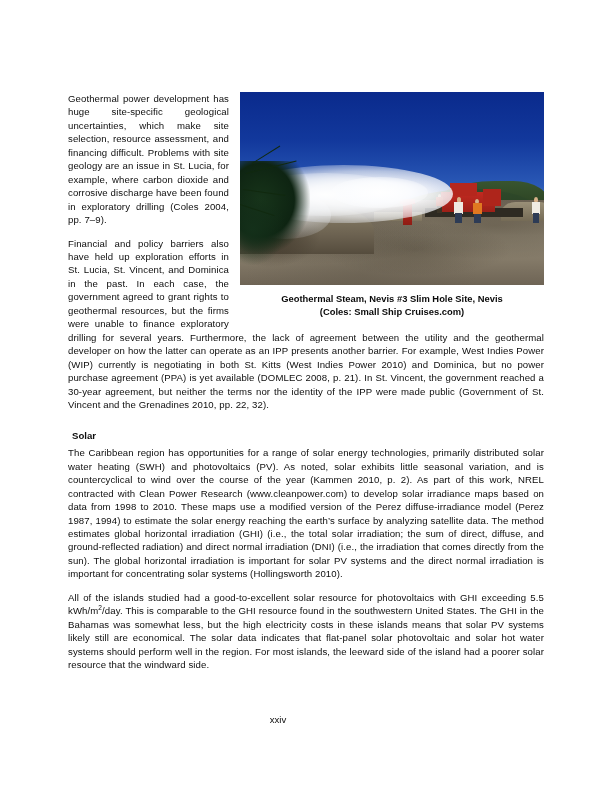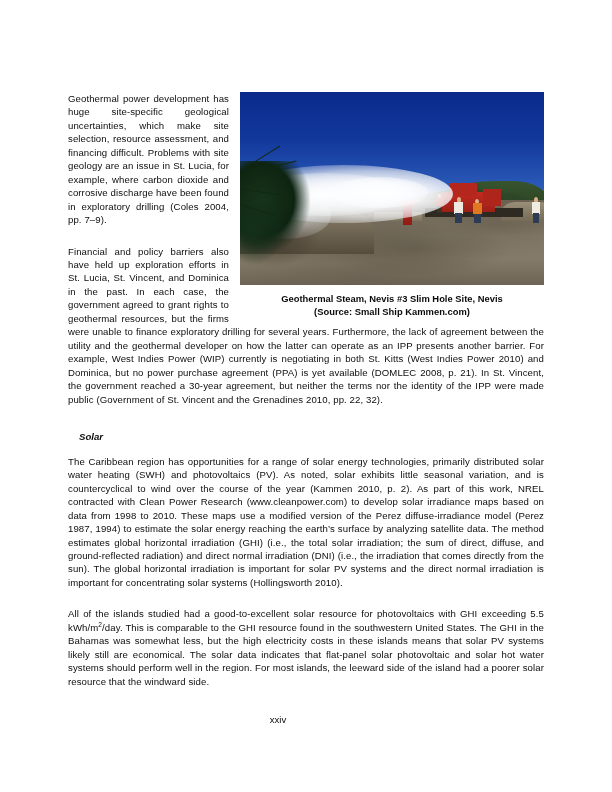--- a/index.html
+++ b/index.html
@@ -25,21 +25,21 @@
     width: 476px;
   }
   p, .para {
     margin: 0;
     font-size: 9.6px;
     line-height: 13.45px;
     text-align: justify;
     color: #0d0d0d;
     letter-spacing: 0.01em;
   }
-  .para + .para { margin-top: 18px; }
+  .para + .para { margin-top: 10px; }
 
   
   .figure {
     float: right;
     width: 304px;
     margin: 0 0 4px 11px;
   }
   .photo {
     position: relative;
     width: 304px;
@@ -167,25 +167,24 @@
     margin-top: 7px;
     font-size: 9.4px;
     line-height: 13.2px;
     font-weight: bold;
     color: #0a0a0a;
     text-align: center;
   }
   .caption-line { display: block; }
 
   .section-head {
-    margin: 11px;
+    margin: 4px;
     font-size: 9.6px;
     line-height: 13.45px;
     font-weight: bold;
-    font-style: italic;
     color: #0d0d0d;
   }
   .spacer-para { height: 13.4px; }
 
   sup { font-size: 6.6px; vertical-align: super; line-height: 0; }
 
   .page-number {
     position: absolute;
     left: 0;
     top: 714px;
@@ -250,21 +249,21 @@
 
         <div class="bush"></div>
         <div class="bush2"></div>
         <div class="branch" style="left:2%; top:42%; width:17%; height:1.2px; transform: rotate(-14deg);"></div>
         <div class="branch" style="left:1%; top:50%; width:14%; height:1px; transform: rotate(8deg);"></div>
         <div class="branch" style="left:4%; top:37%; width:11%; height:1px; transform: rotate(-32deg);"></div>
         <div class="branch" style="left:0%; top:58%; width:12%; height:1px; transform: rotate(18deg);"></div>
       </div>
       <div class="caption">
         <span class="caption-line">Geothermal Steam, Nevis #3 Slim Hole Site, Nevis</span>
-        <span class="caption-line">(Source: Small Ship Kammen.com)</span>
+        <span class="caption-line">(Coles: Small Ship Cruises.com)</span>
       </div>
     </div>
 
     <p class="para">Geothermal power development has huge site-specific geological uncertainties, which make site selection, resource assessment, and financing difficult. Problems with site geology are an issue in St. Lucia, for example, where carbon dioxide and corrosive discharge have been found in exploratory drilling (Coles 2004, pp. 7–9).</p>
 
     <p class="para">Financial and policy barriers also have held up exploration efforts in St. Lucia, St. Vincent, and Dominica in the past. In each case, the government agreed to grant rights to geothermal resources, but the firms were unable to finance exploratory drilling for several years. Furthermore, the lack of agreement between the utility and the geothermal developer on how the latter can operate as an IPP presents another barrier. For example, West Indies Power (WIP) currently is negotiating in both St. Kitts (West Indies Power 2010) and Dominica, but no power purchase agreement (PPA) is yet available (DOMLEC 2008, p. 21). In St. Vincent, the government reached a 30-year agreement, but neither the terms nor the identity of the IPP were made public (Government of St. Vincent and the Grenadines 2010, pp. 22, 32).</p>
 
     <div class="spacer-para"></div>
 
     <div class="section-head">Solar</div>

